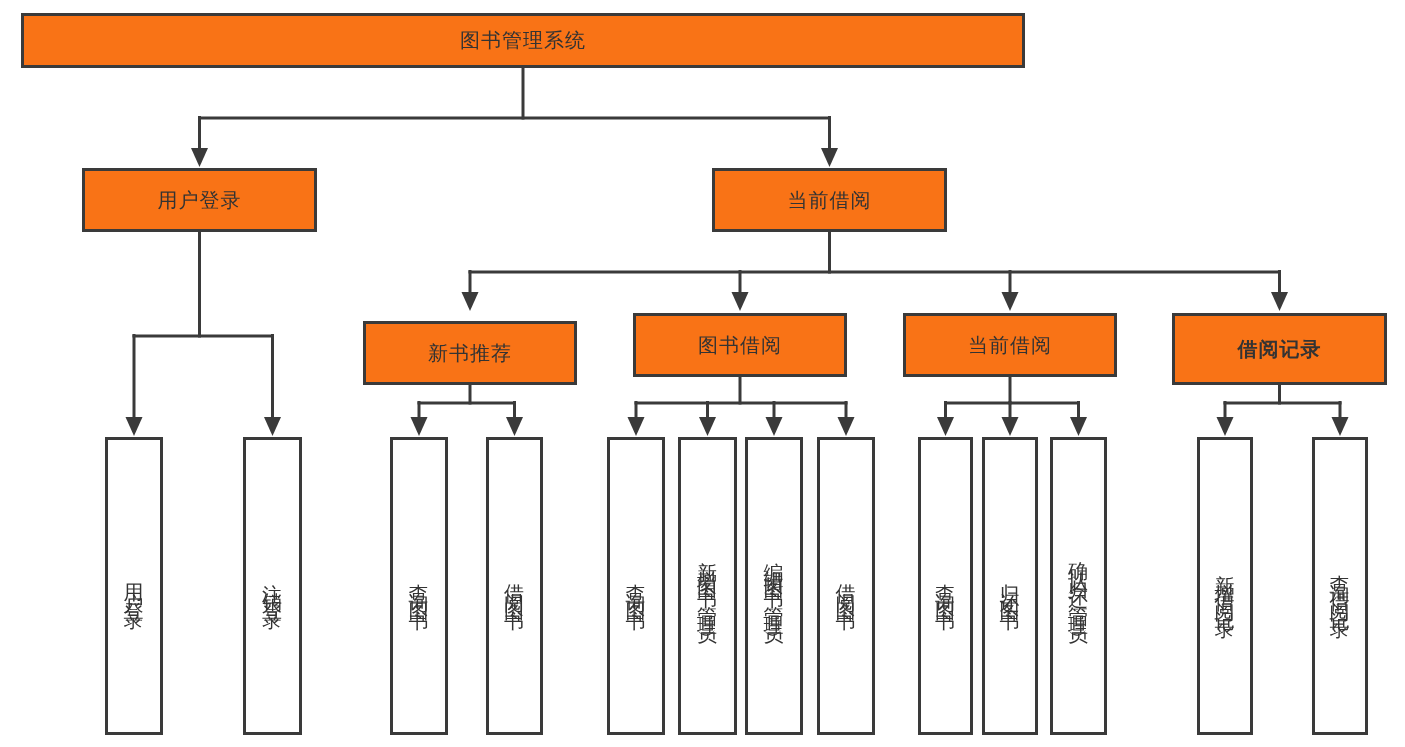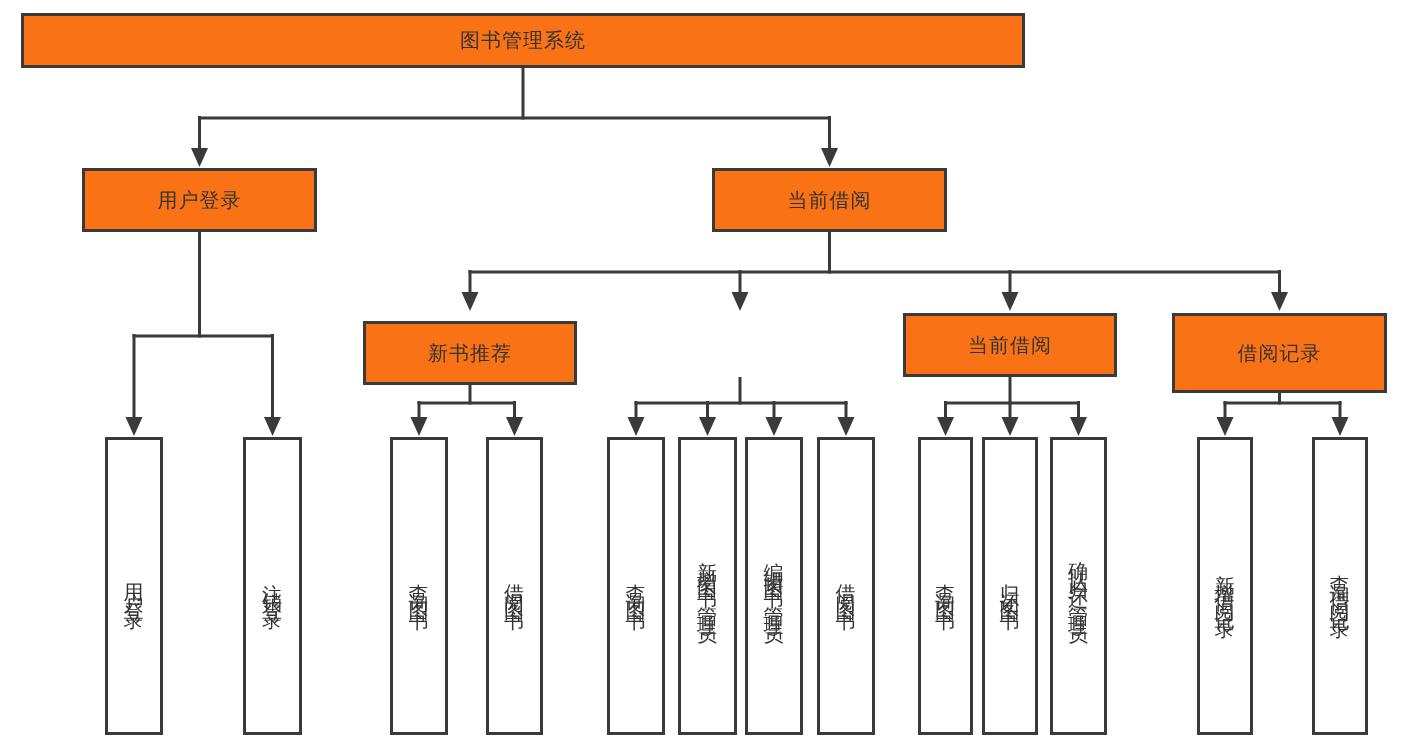--- a/index.html
+++ b/index.html
@@ -132,22 +132,23 @@
       <polygon points="1331.5,417 1348.5,417 1340,436"></polygon>
     </g>
   </svg>
 
   <div class="node" style="left:21px; top:13px; width:1004px; height:55px;">图书管理系统</div>
 
   <div class="node" style="left:82px; top:168px; width:235px; height:64px;">用户登录</div>
   <div class="node" style="left:712px; top:168px; width:235px; height:64px;">当前借阅</div>
 
   <div class="node" style="left:363px; top:313px; width:214px; height:64px;margin-top:8px;">新书推荐</div>
+  <div class="node" style="left:633px; top:313px; width:214px; height:64px;">图书借阅</div>
   <div class="node" style="left:903px; top:313px; width:214px; height:64px;">当前借阅</div>
-  <div class="node" style="left:1172px; top:313px; width:215px; height:80px;">借阅记录</div>
+  <div class="node" style="left:1172px; top:313px; width:215px; height:72px;font-weight:bold;">借阅记录</div>
 
   <div class="leaf" style="left:105px; width:58px;">用户登录</div>
   <div class="leaf" style="left:243px; width:59px;">注销登录</div>
   <div class="leaf" style="left:390px; width:58px;">查询图书</div>
   <div class="leaf" style="left:486px; width:57px;">借阅图书</div>
   <div class="leaf" style="left:607px; width:58px;">查询图书</div>
   <div class="leaf" style="left:678px; width:59px;">新增图书（管理员）</div>
   <div class="leaf" style="left:745px; width:58px;">编辑图书（管理员）</div>
   <div class="leaf" style="left:817px; width:58px;">借阅图书</div>
   <div class="leaf" style="left:918px; width:55px;">查询图书</div>

